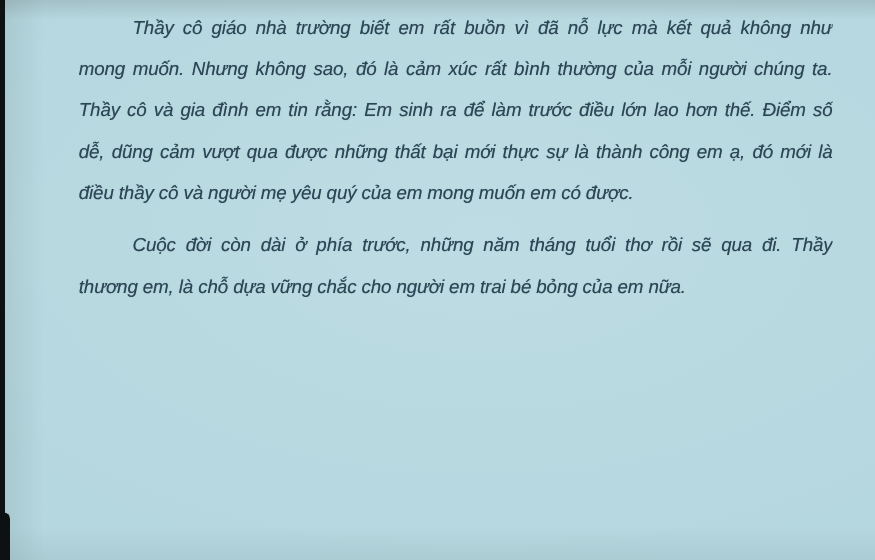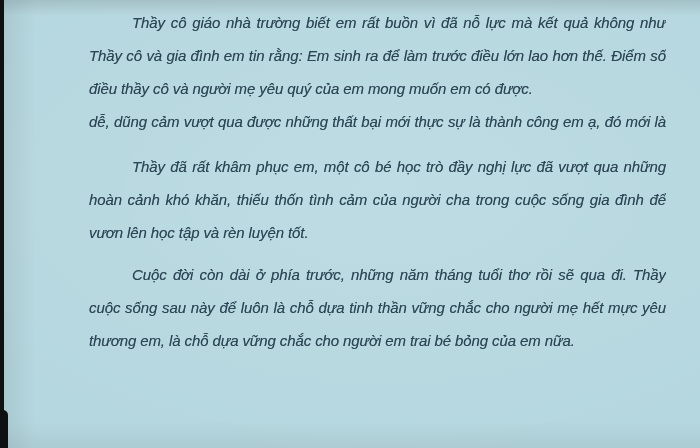--- a/index.html
+++ b/index.html
@@ -45,47 +45,41 @@
     text-shadow: 0 0 0.6px rgba(44,69,85,0.55);
   }
   .para { margin: 0; }
   .para + .para { margin-top: 12px; }
   .para.p3 { margin-top: 9px; }
   .ln {
     height: 33px; line-height: 33px;
     overflow: hidden;
     text-align: justify;
     text-align-last: justify;
-    margin-left: 26px;
   }
   .ln.ind { padding-left: 43px; }
   .ln.end { text-align-last: left; }
 </style>
 </head>
 <body>
 
 <div class="photo">
   <div class="edge-left"></div>
   <div class="edge-corner"></div>
 
   <div class="page">
 
     <div class="para p1">
       <div class="ln ind">Thầy cô giáo nhà trường biết em rất buồn vì đã nỗ lực mà kết quả không như</div>
+      <div class="ln">mong muốn. Nhưng không sao, đó là cảm xúc rất bình thường của mỗi người chúng ta.</div>
       <div class="ln">Thầy cô và gia đình em tin rằng: Em sinh ra để làm trước điều lớn lao hơn thế. Điểm số</div>
+      <div class="ln">dễ, dũng cảm vượt qua được những thất bại mới thực sự là thành công em ạ, đó mới là</div>
       <div class="ln end">điều thầy cô và người mẹ yêu quý của em mong muốn em có được.</div>
-      <div class="ln">dễ, dũng cảm vượt qua được những thất bại mới thực sự là thành công em ạ, đó mới là</div>
     </div>
 
-    <div class="para p2">
-      <div class="ln ind">Thầy đã rất khâm phục em, một cô bé học trò đầy nghị lực đã vượt qua những</div>
-      <div class="ln">hoàn cảnh khó khăn, thiếu thốn tình cảm của người cha trong cuộc sống gia đình để</div>
-      <div class="ln end">vươn lên học tập và rèn luyện tốt.</div>
-    </div>
 
     <div class="para p3">
       <div class="ln ind">Cuộc đời còn dài ở phía trước, những năm tháng tuổi thơ rồi sẽ qua đi. Thầy</div>
-      <div class="ln">cuộc sống sau này để luôn là chỗ dựa tinh thần vững chắc cho người mẹ hết mực yêu</div>
       <div class="ln end">thương em, là chỗ dựa vững chắc cho người em trai bé bỏng của em nữa.</div>
     </div>
 
   </div>
 </div>
 
 </body></html>

